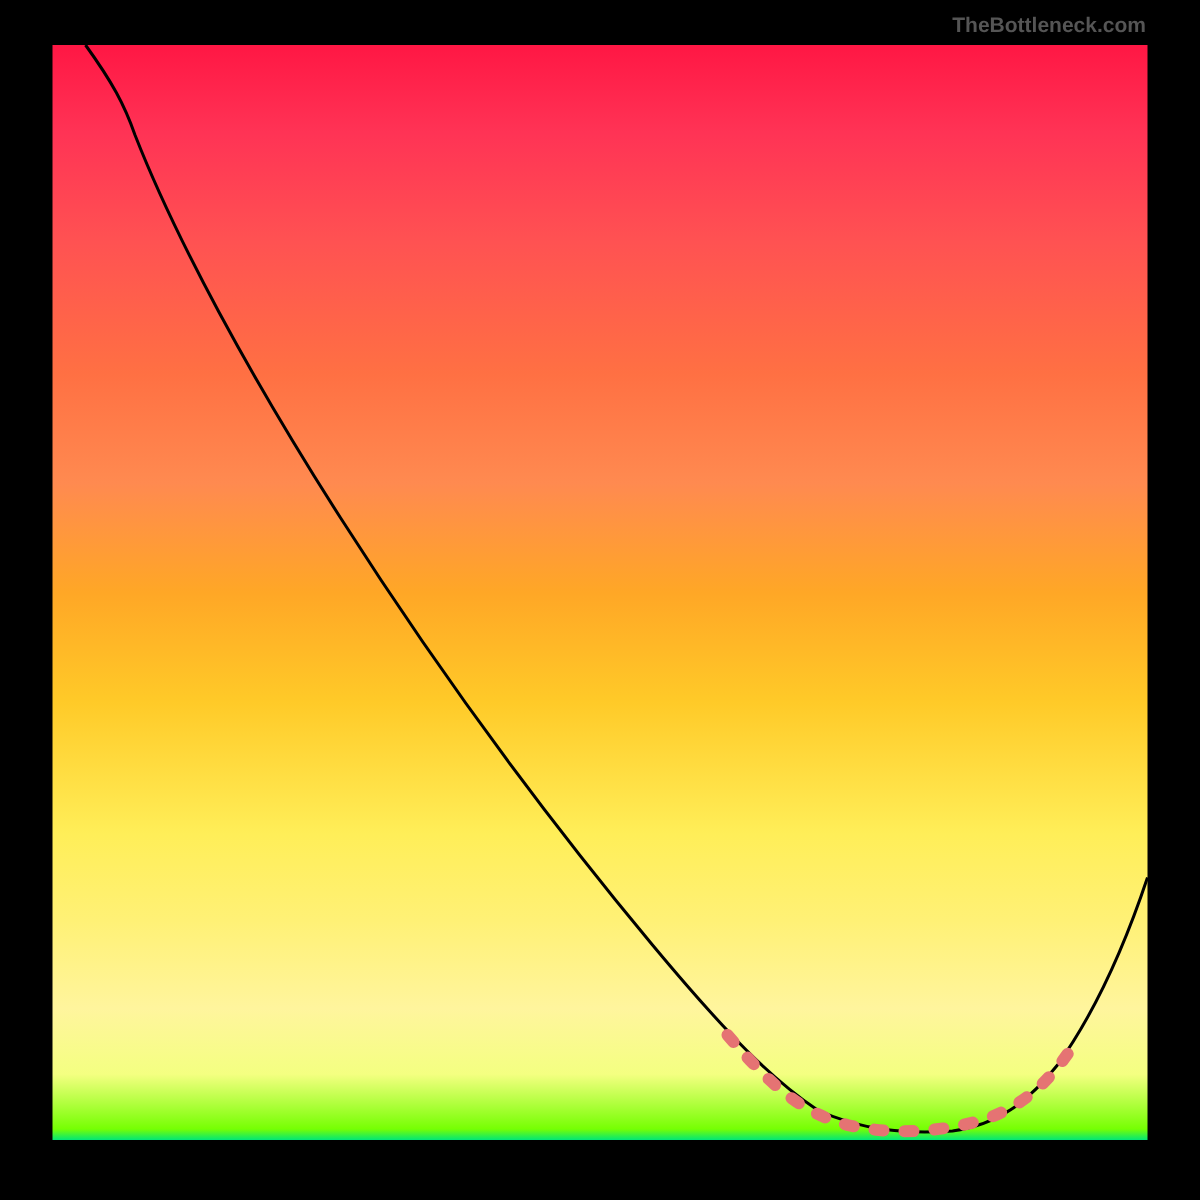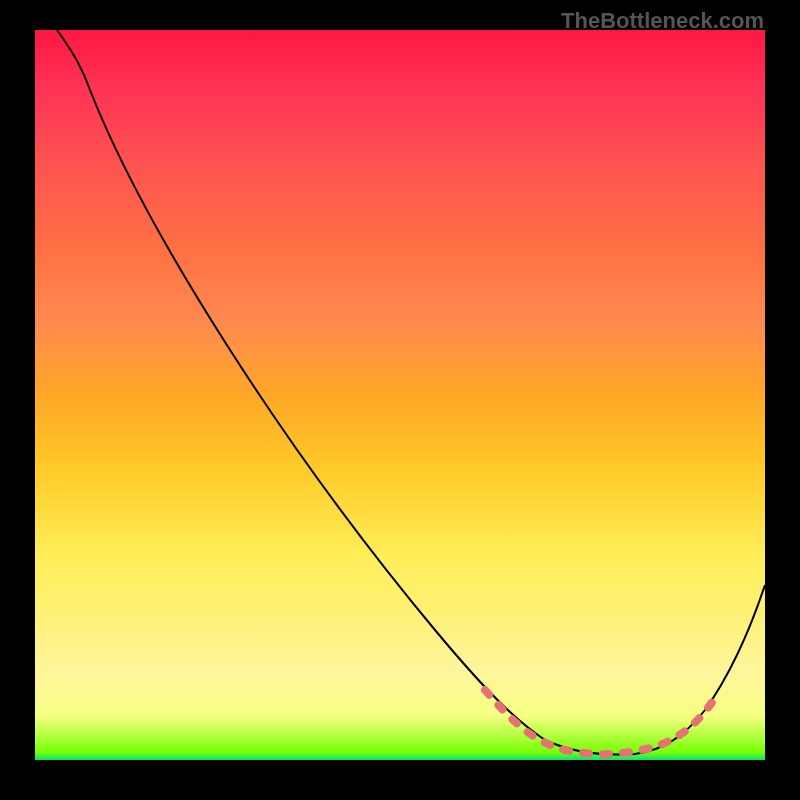--- a/index.html
+++ b/index.html
@@ -35,21 +35,21 @@
       #f4ff81 94%,
       #76ff03 99%,
       #00e676 100%
     );
   }
   .watermark {
     position: absolute;
     top: 8px;
     right: 36px;
     font-family: Arial, Helvetica, sans-serif;
-    font-size: 22px;
+    font-size: 14px;
     font-weight: bold;
     color: #555555;
   }
   svg.curve {
     position: absolute;
     left: 0;
     top: 0;
     width: 730px;
     height: 730px;
     overflow: visible;

